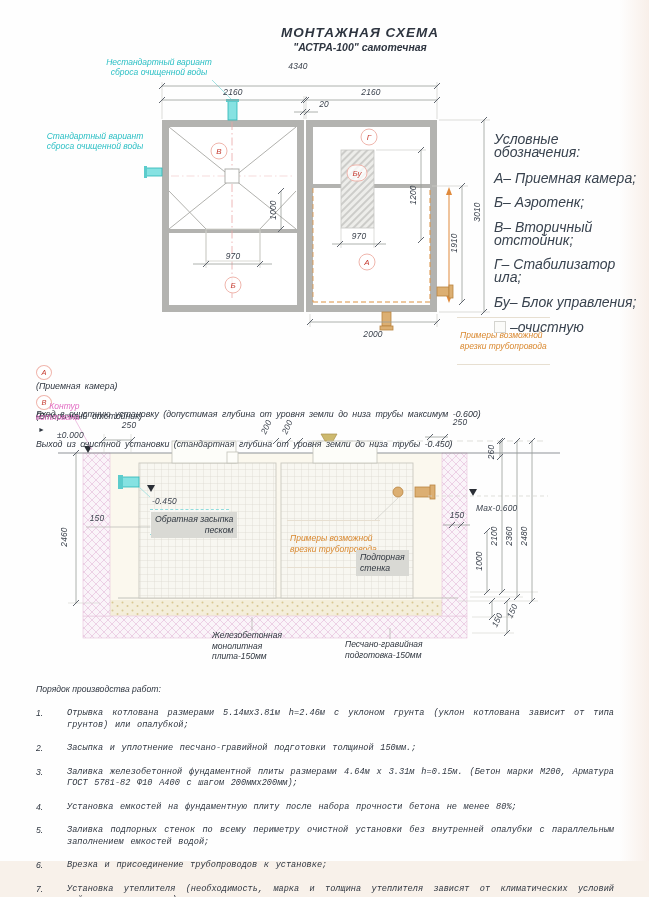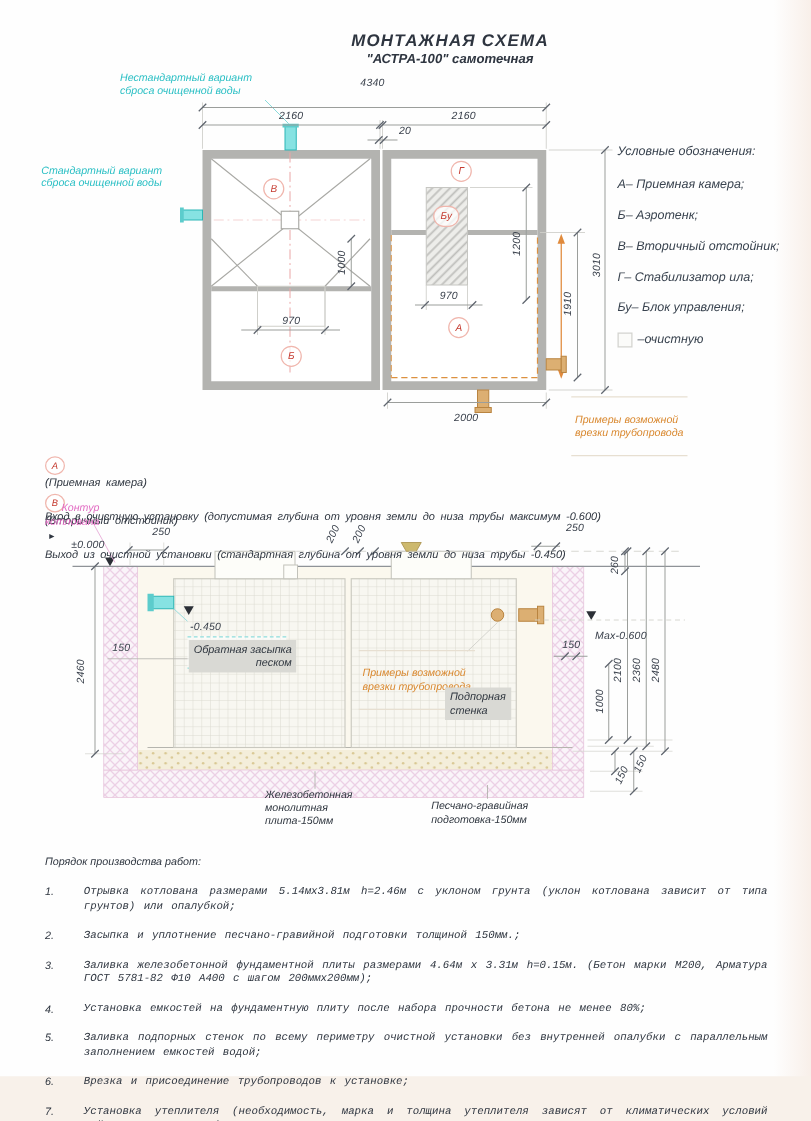--- a/index.html
+++ b/index.html
@@ -11,30 +11,30 @@
   .t{position:absolute;z-index:2;font-style:italic;white-space:pre-line;}
   .ttl1{left:180px;top:25px;width:360px;text-align:center;font-size:13.5px;font-weight:bold;letter-spacing:1px;color:#2e3540;}
   .ttl2{left:180px;top:41px;width:360px;text-align:center;font-size:10.5px;font-weight:bold;color:#2e3540;}
   .dim{font-size:8.4px;color:#3a414c;white-space:nowrap;transform:translate(-50%,-50%);letter-spacing:.2px;}
   .rot{transform:translate(-50%,-50%) rotate(-90deg);}
   .rot65{transform:translate(-50%,-50%) rotate(-65deg);}
   .lvl{font-size:8.4px;color:#3a414c;white-space:nowrap;letter-spacing:.2px;}
   .cy{color:#2abfc4;font-size:8.5px;line-height:10px;}
   .or{color:#d9882f;font-size:8.5px;line-height:11px;}
   .mg{color:#e26cc3;font-size:8.5px;line-height:10.5px;}
-  .cen{text-align:left;}
+  .cen{text-align:center;}
   .co-cyan{border-top:1px dashed #8fdcdc;border-bottom:1px dashed #8fdcdc;padding:2px 3px;background:rgba(255,255,255,.6);font-weight:bold;}
   .co-or{border-top:1px solid #e7dfd1;border-bottom:1px solid #e7dfd1;padding:12px 3px;}
   .hl{background:#d9d9d4;color:#2f363f;font-size:8.7px;line-height:11px;padding:2px 4px;}
   .sm{font-size:8.5px;line-height:10.5px;color:#2f363f;}
   .lbl{position:absolute;z-index:3;width:15px;height:15px;border:1px solid #f0b6ad;border-radius:50%;
        color:#c53b30;font:italic 8px "Liberation Sans",sans-serif;display:flex;align-items:center;justify-content:center;
        background:rgba(255,255,255,.75);transform:translate(-50%,-50%);}
   .lblw{width:19px;border-radius:9px;}
-  .legend{left:494px;top:104px;width:150px;font-size:10px;line-height:12.4px;color:#39434f;}
+  .legend{left:494px;top:121px;width:150px;font-size:14px;line-height:12.4px;color:#39434f;}
   .legend .hd{margin-bottom:1px;}
   .nkrow{display:flex;align-items:center;gap:4px;}
   .nk{width:10px;height:10px;border:1px solid #d4d4cf;background:#fbfbf9;display:inline-block;}
   .note{left:36px;width:577px;font-size:8.8px;line-height:13.6px;color:#2f3640;text-align:justify;word-spacing:2px;}
   .nmark{display:inline-flex;width:14px;height:13px;border:1px solid #f0b6ad;border-radius:50%;color:#c53b30;
          font-size:7.5px;align-items:center;justify-content:center;background:#fff;vertical-align:-2px;margin-right:3px;}
   .arr{color:#2f3640;font-size:7px;vertical-align:1px;padding:0 2px;}
   .work{left:36px;top:672px;width:578px;font-size:8.6px;line-height:11.7px;color:#2f3640;}
   .wrow{display:flex;}
   .wnum{width:31px;flex:none;}

